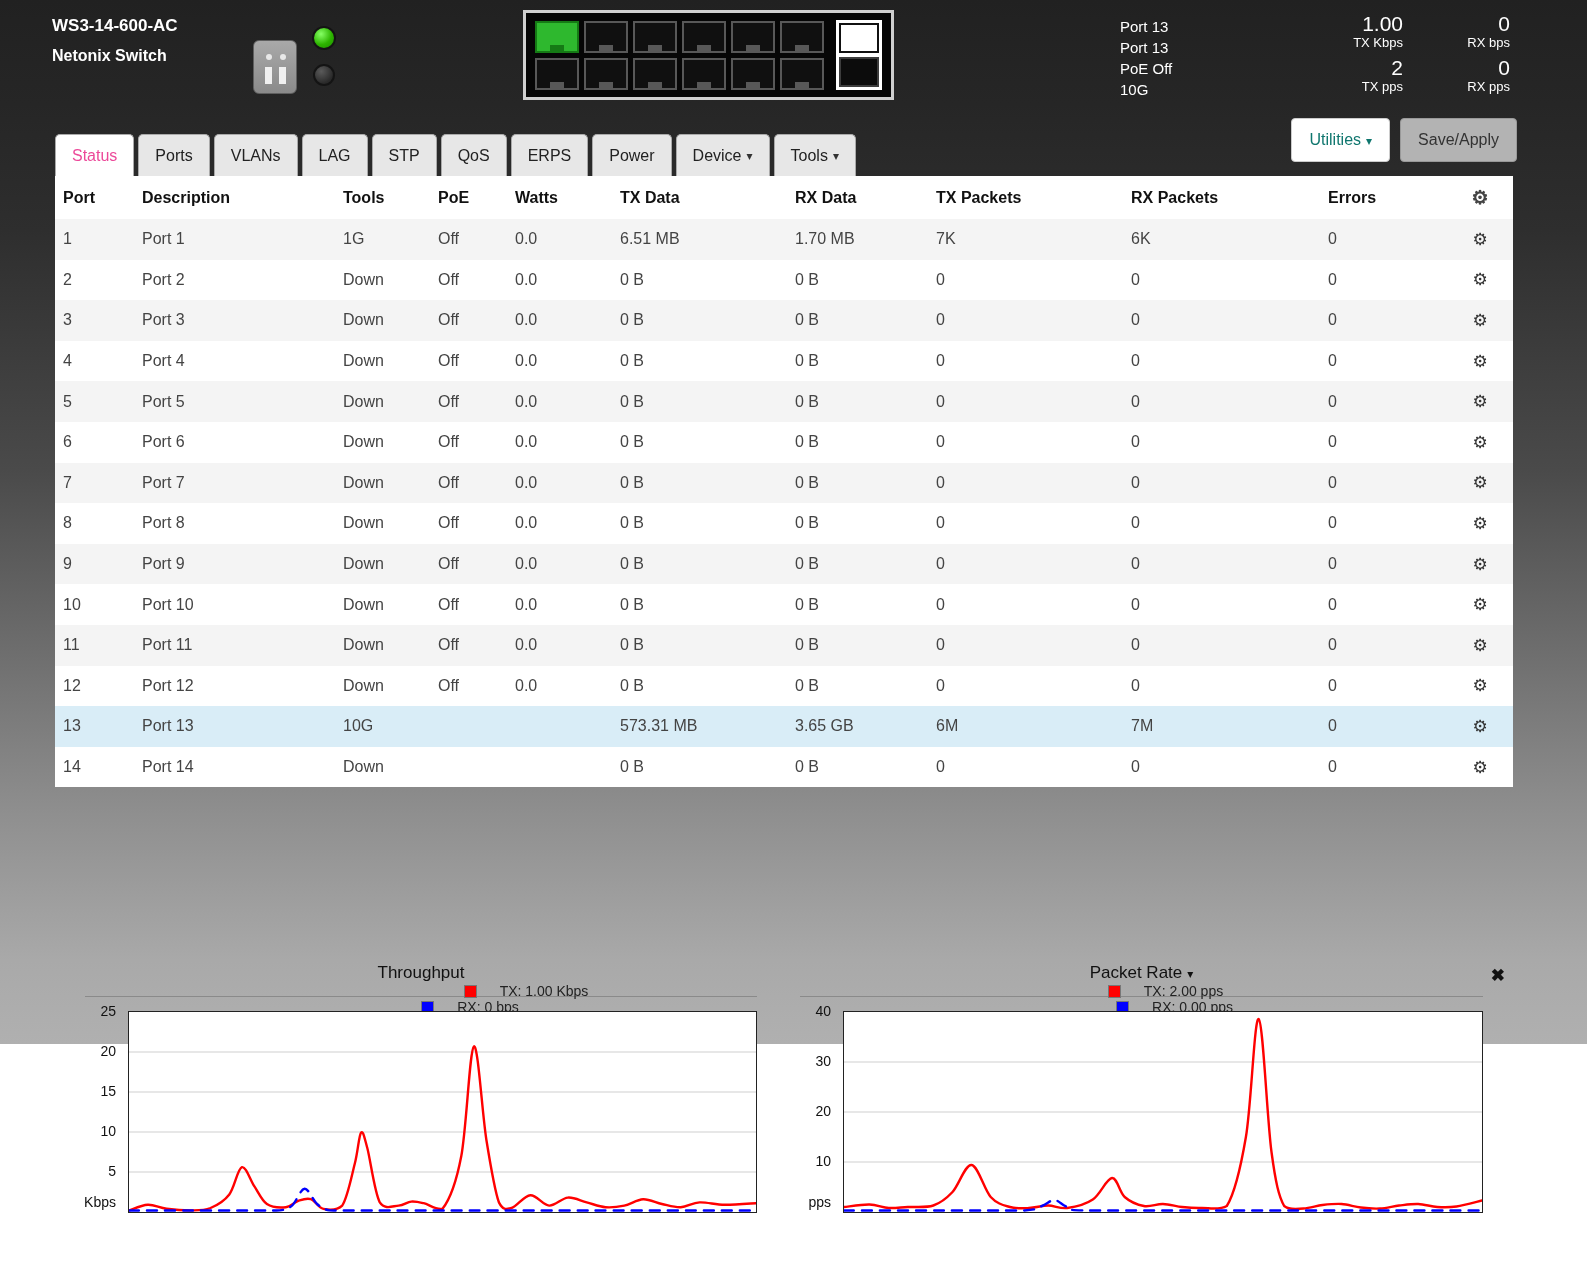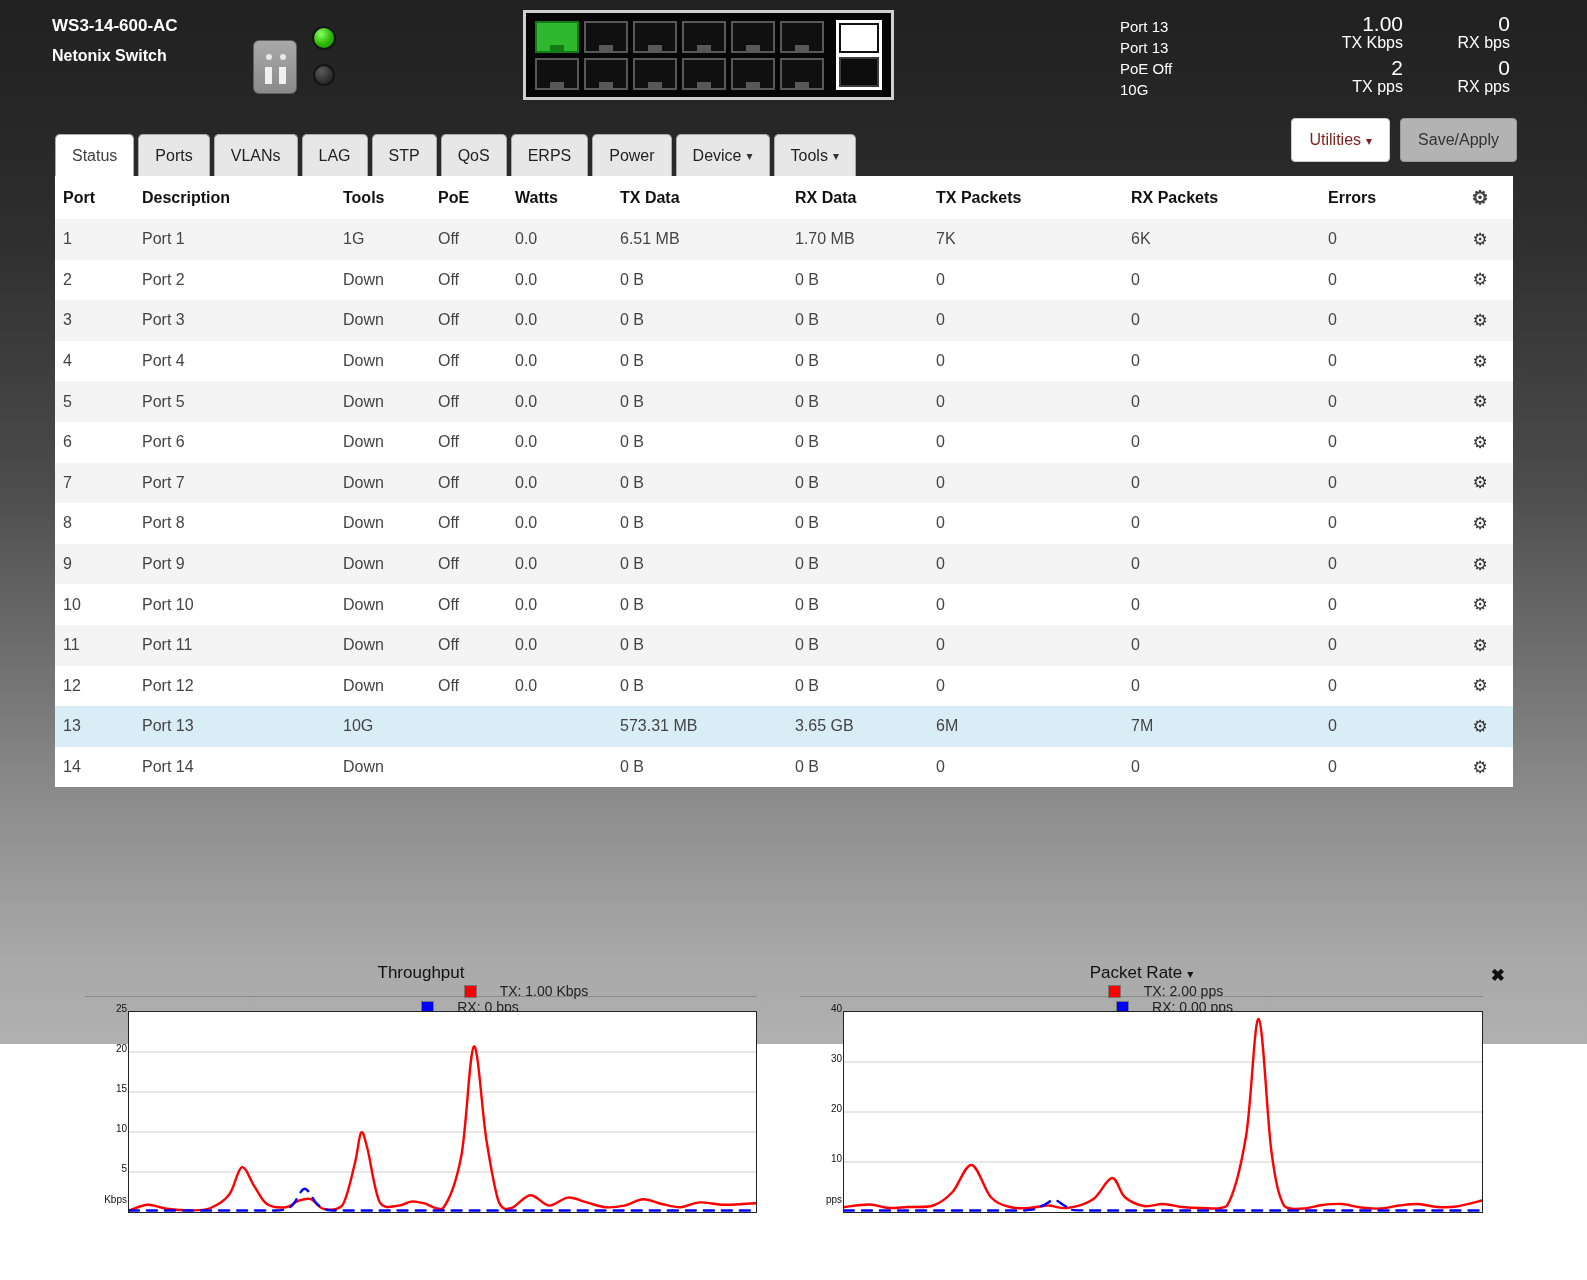--- a/index.html
+++ b/index.html
@@ -41,36 +41,36 @@
   .rj45.green::after { background:#157a15; }
   .sfp-stack { background:#fff; padding:3px; display:flex; flex-direction:column; gap:4px; margin-left:12px; }
   .sfp { width:40px; height:30px; }
   .sfp-top { background:#fff; border:2px solid #111; }
   .sfp-bottom { background:#0c0c0c; border:2px solid #3c3c3c; }
 
   .col-labels { position:absolute; left:1120px; top:16px; color:#fff; font-size:15px; line-height:21px; }
   .col-tx { position:absolute; top:12px; right:184px; color:#fff; text-align:right; }
   .col-rx { position:absolute; top:12px; right:77px; color:#fff; text-align:right; }
   .rate-big { font-size:21px; line-height:24px; }
-  .rate-small { font-size:16px; line-height:14px; margin-bottom:6px; }
+  .rate-small { font-size:13px; line-height:14px; margin-bottom:6px; }
 
   
   .actions { position:absolute; top:118px; right:70px; display:flex; gap:10px; }
   .btn { height:44px; padding:0 17px; font-size:16px; border-radius:4px; cursor:pointer;
     font-family:"Liberation Sans", sans-serif; }
-  .btn-utilities { background:#ffffff; color:#7f1d1d; border:1px solid #ccc; }
+  .btn-utilities { background:#ffffff; color:#0f766e; border:1px solid #ccc; }
   .btn-save { background:#b3b3b3; color:#333; border:1px solid #999; }
   .caret { font-size:12px; margin-left:5px; }
 
   
   .tabs { position:absolute; left:55px; top:134px; display:flex; z-index:2; }
   .tab { height:42px; padding:0 16px; display:flex; align-items:center; margin-right:4px;
     background:#e7e7e7; color:#222; font-size:16px; border:1px solid #aaa; border-bottom:none;
     border-radius:5px 5px 0 0; cursor:pointer; }
-  .tab.active { background:#fff; color:#404040;text-align:center; }
+  .tab.active { background:#fff; color:#ec4899;text-align:center; }
   .tab .caret { color:#333; }
 
   
   .table { position:absolute; left:55px; top:176px; width:1458px; background:#fff; color:#444; font-size:16px; }
   .thead, .trow { display:grid;
     grid-template-columns: 79px 201px 95px 77px 105px 175px 141px 195px 197px 127px 66px;
     align-items:center; }
   .thead { height:43px; font-weight:bold; color:#111; }
   .trow { height:40.6px; cursor:pointer; }
   .trow.odd { background:#f4f4f4; }
@@ -93,21 +93,21 @@
   .swatch { width:13px; height:13px; border:1px solid #777; display:inline-block; }
   .range-group { display:flex; margin-left:auto; }
   .range-btn { font-size:14px; padding:5px 11px; background:#fff; color:#222; border:1px solid #aaa;
     cursor:pointer; margin-left:-1px; font-family:"Liberation Sans", sans-serif; }
   .range-btn:first-child { border-radius:4px 0 0 4px; margin-left:0; }
   .range-btn:last-child { border-radius:0 4px 4px 0; }
   .range-btn.active { background:#e2e2e2; box-shadow: inset 0 2px 4px rgba(0,0,0,.25); border-radius: 6px; }
   .chart-close { position:absolute; right:-22px; top:2px; font-size:17px; font-weight:bold; color:#111; cursor:pointer; }
   .chart-body { display:flex; }
   .ylabels { position:relative; width:43px; }
-  .ytick { position:absolute; right:1px; font-size:10px; color:#111; white-space:nowrap; }
+  .ytick { position:absolute; right:12px; font-size:14px; color:#111; white-space:nowrap; }
   .plot { position:relative; flex:1; height:202px; background:#fff; border:1px solid #222; }
   .plot svg { position:absolute; left:0; top:0; }
 
   .footer { position:absolute; left:0; right:0; bottom:14px; text-align:center; font-size:15.5px; color:#1f1f1f; }
 </style>
 </head>
 <body>
 
 <div class="page">
 

